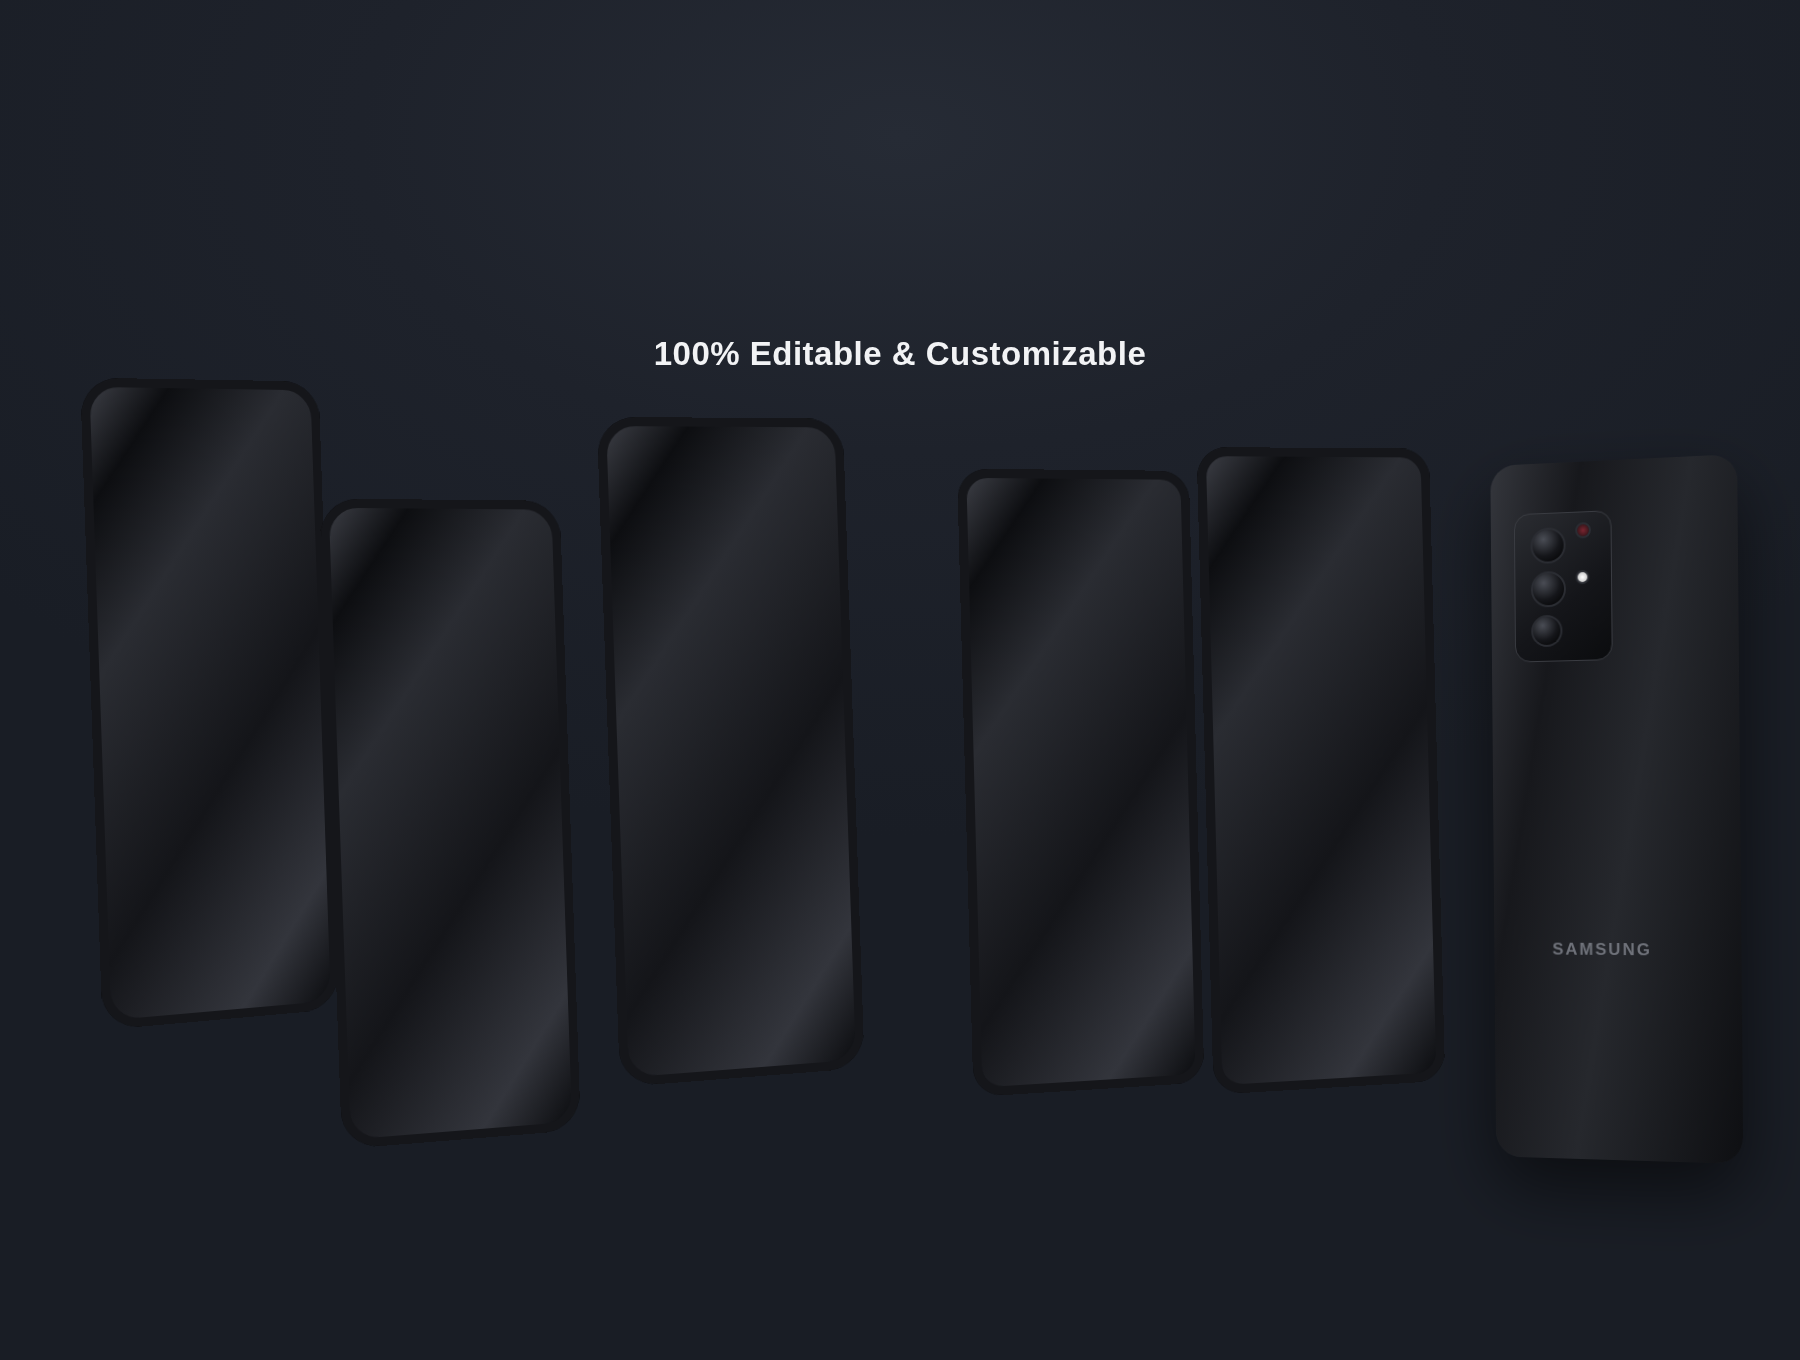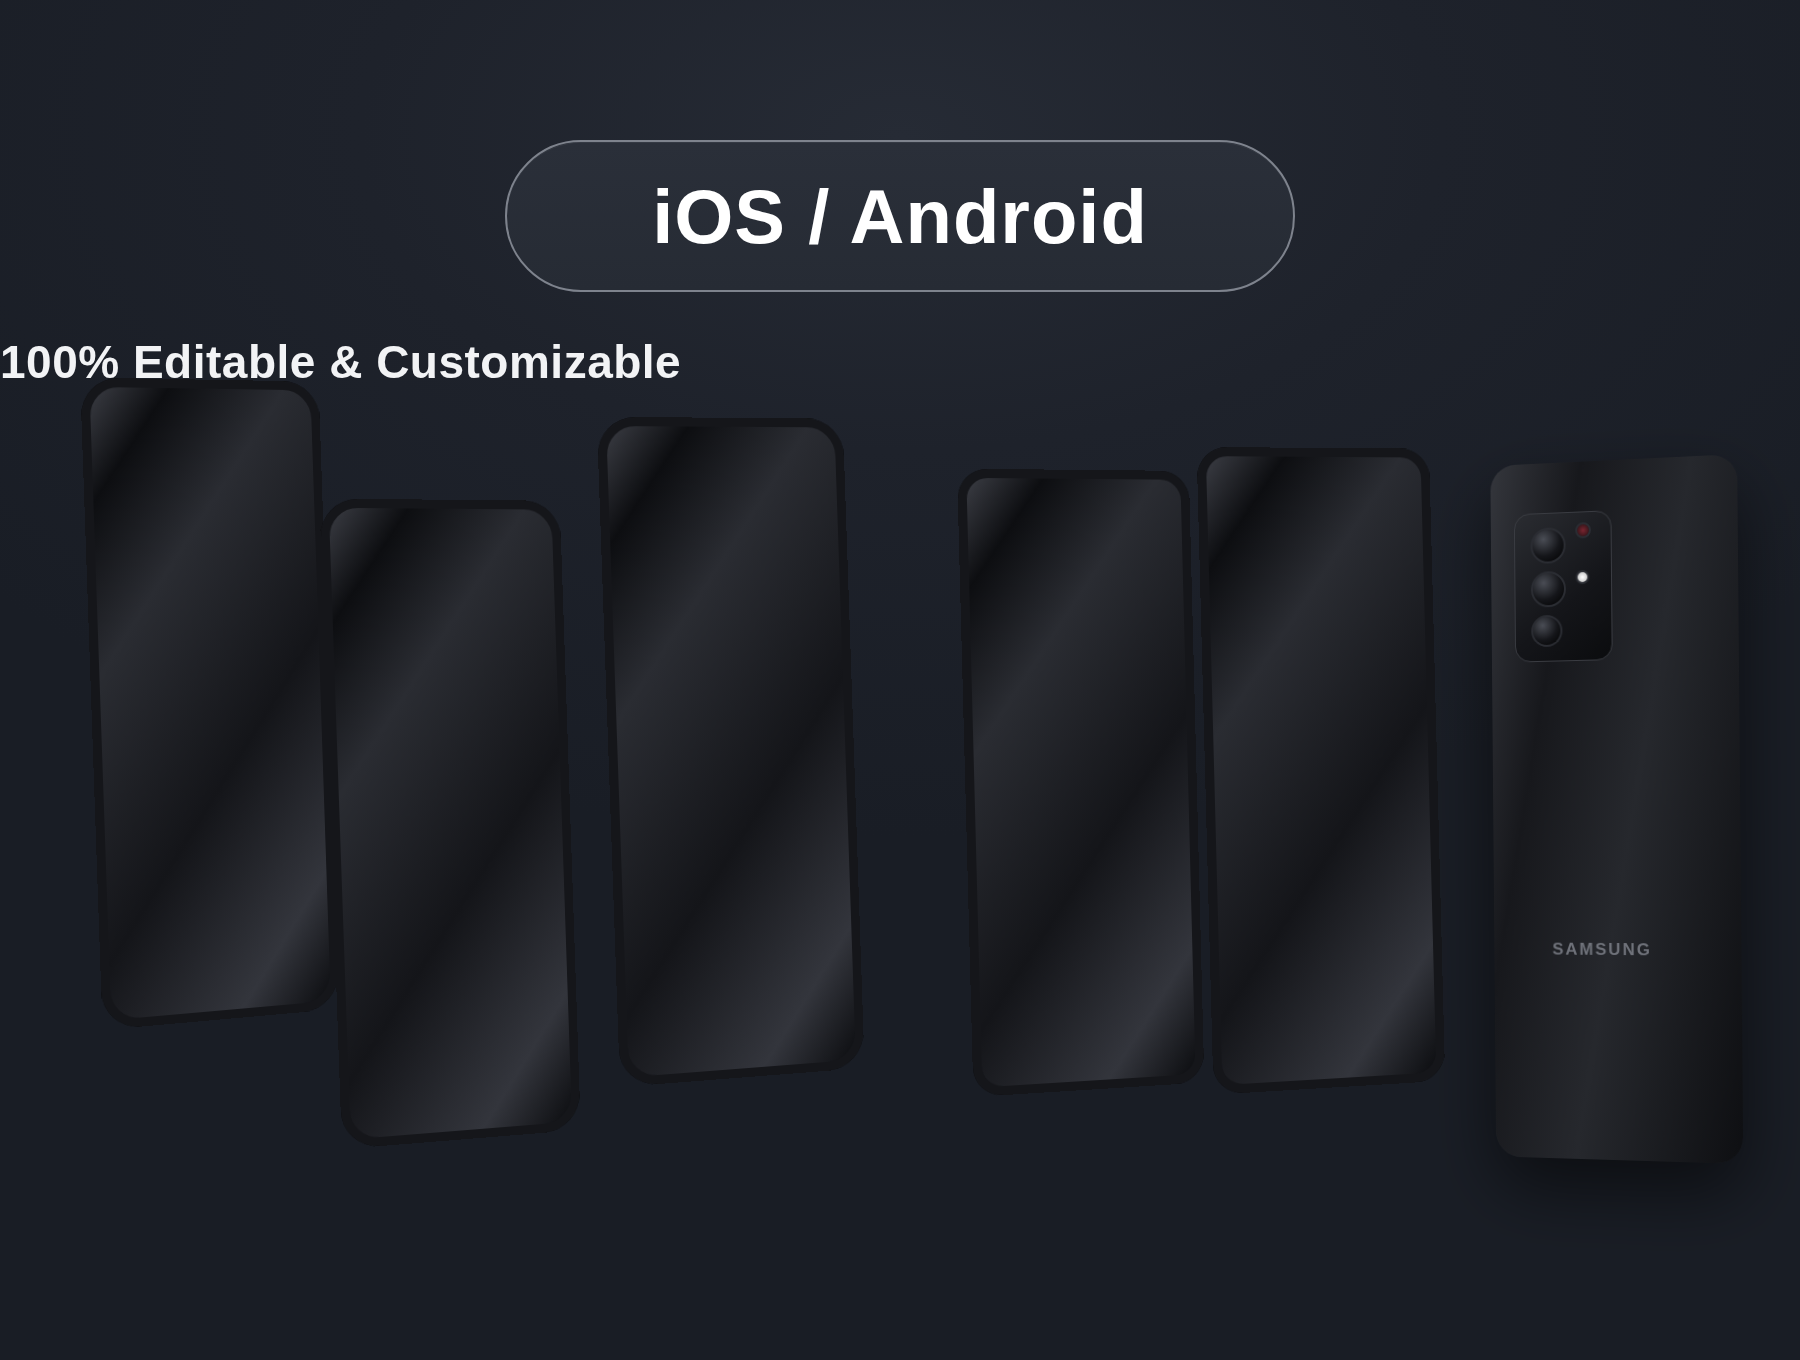--- a/index.html
+++ b/index.html
@@ -25,22 +25,22 @@
     background: linear-gradient(180deg, #2a2f39 0%, #262b34 100%);
     display: flex; align-items: center; justify-content: center;
     box-shadow: inset 0 1px 0 rgba(255,255,255,.05);
   }
   .pill-text {
     font-size: 76px; font-weight: bold; color: #ffffff;
     letter-spacing: 1px;
   }
   .subtitle {
     position: absolute; left: 0; right: 0; top: 335px;
-    text-align: left;
-    font-size: 46px; font-weight: bold; color: #f2f3f5;
+    text-align: center;
+    font-size: 33px; font-weight: bold; color: #f2f3f5;
     letter-spacing: .5px;
   }
 
   
   .phone {
     position: absolute;
     background: #0a0a0c;
     overflow: hidden;
   }
   .phone .bezel {
@@ -216,23 +216,20 @@
   .lens { position:absolute; border-radius:50%; background: radial-gradient(circle at 35% 30%, #4a4d55 0%, #15161a 55%, #000 100%); border:2px solid #2b2d33; }
   .brandtext { position:absolute; color:#6f727a; font-size:17px; letter-spacing:2px; font-weight:bold; }
 
   .tiny-ic { width:12px; height:12px; }
 </style>
 </head>
 <body>
 
 <div id="stage">
 
-  <div class="pill">
-    <span class="pill-text">iOS / Android</span>
-  </div>
   <div class="subtitle">100% Editable &amp; Customizable</div>
 
   <div class="backphone" style="left:1490px; top:460px; width:250px; height:700px; transform: perspective(1400px) rotateY(-9deg) rotateZ(-0.5deg);">
     <div class="cambump" style="left:24px; top:50px; width:100px; height:150px;">
       <div class="lens" style="left:16px; top:14px; width:36px; height:36px;"></div>
       <div class="lens" style="left:16px; top:58px; width:36px; height:36px;"></div>
       <div class="lens" style="left:16px; top:102px; width:32px; height:32px;"></div>
       <div class="lens" style="left:62px; top:10px; width:16px; height:16px; background:radial-gradient(circle,#7a2530,#201013);"></div>
       <div class="lens" style="left:62px; top:58px; width:14px; height:14px; background:radial-gradient(circle,#fff,#b9b9b9);"></div>
     </div>

